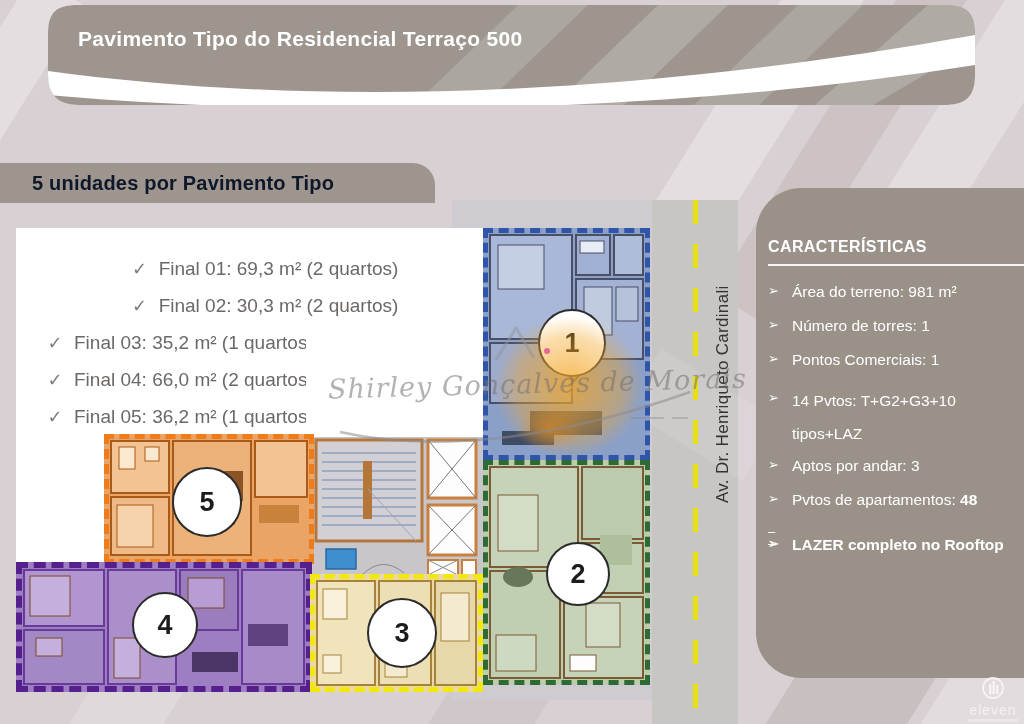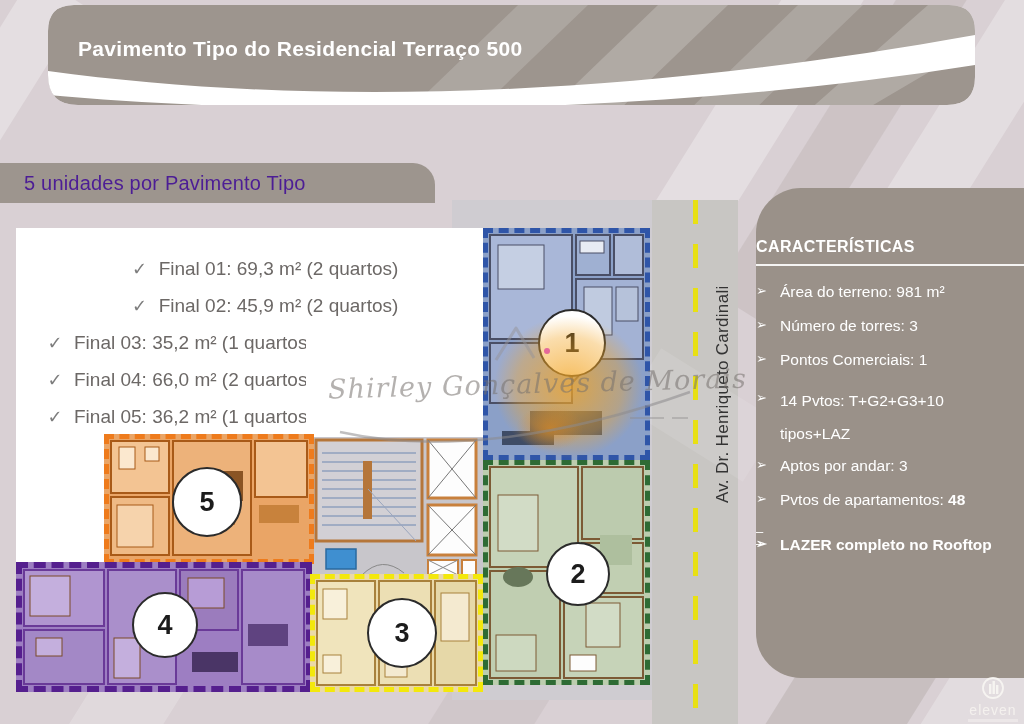--- a/index.html
+++ b/index.html
@@ -13,25 +13,25 @@
   .s3{left:930px;top:-60px;width:70px;height:380px;background:rgba(255,255,255,.28);transform:rotate(32deg);}
   .s4{left:-40px;top:-30px;width:60px;height:260px;background:rgba(255,255,255,.30);transform:rotate(32deg);}
   .s5{left:420px;top:620px;width:90px;height:260px;background:rgba(160,150,145,.15);transform:rotate(32deg);}
   .s6{left:760px;top:600px;width:120px;height:300px;background:rgba(140,130,125,.22);transform:rotate(32deg);}
   .s7{left:900px;top:640px;width:90px;height:260px;background:rgba(255,255,255,.25);transform:rotate(32deg);}
   .s8{left:60px;top:640px;width:80px;height:220px;background:rgba(255,255,255,.20);transform:rotate(32deg);}
 
   
   .banner{position:absolute;left:48px;top:5px;width:927px;height:106px;}
   .banner svg{display:block;}
-  .banner .title{position:absolute;left:30px;top:32px;color:#fff;font-size:21px;font-weight:bold;letter-spacing:.3px;}
+  .banner .title{position:absolute;left:30px;top:22px;color:#fff;font-size:21px;font-weight:bold;letter-spacing:.3px;}
 
   
   .subtitle{position:absolute;left:0;top:163px;width:435px;height:40px;background:#9d958e;border-radius:0 22px 0 0;display:flex;align-items:center;}
-  .subtitle span{color:#4c1d95;font-size:20px;font-weight:normal;padding-left:24px;letter-spacing:.2px;}
+  .subtitle span{color:#0f172a;font-size:20px;font-weight:bold;padding-left:32px;letter-spacing:.2px;}
 
   
   .ground{position:absolute;left:452px;top:200px;width:200px;height:500px;background:#cfccd1;}
   .road{position:absolute;left:652px;top:200px;width:86px;height:524px;background:#c8c6c3;}
   .road-line{position:absolute;left:41px;top:0;width:5px;height:100%;
      background:repeating-linear-gradient(to bottom,#e8e014 0 24px,transparent 24px 44px);}
   .road-band{position:absolute;left:-20px;top:180px;width:140px;height:70px;background:rgba(255,255,255,.10);transform:rotate(32deg);}
   .street-label{position:absolute;left:652px;top:450px;width:86px;text-align:center;transform:rotate(-90deg);transform-origin:center;white-space:nowrap;font-size:17px;color:#333;letter-spacing:.3px;}
   .street-label > span{display:inline-block;transform:translateY(28px);}
 
@@ -65,21 +65,21 @@
   .wm-blob{position:absolute;left:473px;top:296px;width:192px;height:182px;z-index:40;pointer-events:none;
      background:radial-gradient(closest-side,rgba(243,166,38,.78),rgba(243,166,38,.38) 55%,rgba(243,166,38,0) 78%);}
   .wm-blob2{position:absolute;left:505px;top:398px;width:90px;height:60px;z-index:40;pointer-events:none;
      background:radial-gradient(closest-side,rgba(233,140,25,.55),rgba(233,140,25,0) 75%);}
   .wm-dot{position:absolute;left:544px;top:348px;width:6px;height:6px;border-radius:50%;background:rgba(224,85,154,.85);z-index:41;}
   .wm-swoosh{position:absolute;left:300px;top:300px;z-index:41;pointer-events:none;}
   .wm-sign{position:absolute;left:328px;top:368px;z-index:42;font-family:"DejaVu Serif",serif;font-style:italic;
      font-size:27px;color:rgba(118,113,110,.55);transform:rotate(-1.5deg);letter-spacing:1px;white-space:nowrap;pointer-events:none;}
 
   
-  .panel{position:absolute;left:756px;top:188px;width:268px;height:490px;background:#9a9189;border-radius:45px 0 0 45px;color:#fff;z-index:20;box-sizing:border-box;padding:50px 8px 0 0;}
+  .panel{position:absolute;left:756px;top:188px;width:268px;height:490px;background:#9a9189;border-radius:45px 0 0 45px;color:#fff;z-index:20;box-sizing:border-box;padding:50px 8px 0 12px;}
   .panel h2{margin:0;font-size:16px;font-weight:bold;letter-spacing:.4px;}
   .panel .rule{height:2px;background:rgba(255,255,255,.9);margin:8px -8px 16px 0;}
   .panel ul{list-style:none;margin:0;padding:0;}
   .panel li{position:relative;padding-left:24px;font-size:15.5px;margin-bottom:13px;line-height:1.35;}
   .panel li .bul{position:absolute;left:0;top:0;font-size:13px;}
   .panel li.wide{white-space:pre-line;line-height:2.15;margin-bottom:6px;}
   .panel li.pre2{white-space:pre-line;line-height:1.3;}
   .panel li.gap{margin-top:24px;}
   .panel li.bold{font-weight:bold;}
   .panel li b{font-weight:bold;margin-top:24px;}
@@ -131,21 +131,21 @@
     <div class="road-band"></div>
     <div class="road-line"></div>
   </div>
   <div class="street-label">
     <span>Av. Dr. Henriqueto Cardinali</span>
   </div>
 
   <div class="listbox">
     <ul>
       <li><span class="chk">✓</span><span>Final 01: 69,3 m² (2 quartos)</span></li>
-      <li><span class="chk">✓</span><span>Final 02: 45,9 m² (2 quartos)</span></li>
+      <li><span class="chk">✓</span><span>Final 02: 30,3 m² (2 quartos)</span></li>
       <li class="clip"><span class="chk">✓</span><span>Final 03: 35,2 m² (1 quartos)</span></li>
       <li class="clip"><span class="chk">✓</span><span>Final 04: 66,0 m² (2 quartos)</span></li>
       <li class="clip"><span class="chk">✓</span><span>Final 05: 36,2 m² (1 quartos)</span></li>
     </ul>
   </div>
 
   <div class="core">
     <svg viewBox="0 0 171 141">
       <rect x="4" y="3" width="106" height="101" fill="#d2d0d5" stroke="#b5763a" stroke-width="3"></rect>
       <g stroke="#8fa0bd" stroke-width="1.5">
@@ -273,21 +273,21 @@
     <path d="M196,60 L216,28 L234,58" fill="none" stroke="rgba(150,148,152,.5)" stroke-width="3" stroke-linejoin="round"></path>
     <path d="M330,118 h34 M372,118 h16" stroke="rgba(140,138,140,.4)" stroke-width="2"></path>
   </svg>
   <div class="wm-sign">Shirley Gonçalves de Morais</div>
 
   <aside class="panel">
     <h2>CARACTERÍSTICAS</h2>
     <div class="rule"></div>
     <ul>
       <li><span class="bul">➢</span><span>Área do terreno: 981 m²</span></li>
-      <li><span class="bul">➢</span><span>Número de torres: 3</span></li>
+      <li><span class="bul">➢</span><span>Número de torres: 1</span></li>
       <li><span class="bul">➢</span><span>Pontos Comerciais: 1</span></li>
       <li class="wide"><span class="bul">➢</span><span>14 Pvtos: T+G2+G3+10
 tipos+LAZ</span></li>
       <li><span class="bul">➢</span><span>Aptos por andar: 3</span></li>
       <li><span class="bul">➢</span><span>Pvtos de apartamentos: </span><b>48</b></li>
       <li class="pre2"><span class="bul">–</span></li>
       <li class="gap"><span class="bul">–</span></li>
       <li class="bold"><span class="bul">➢</span><span>LAZER completo no Rooftop</span></li>
     </ul>
   </aside>

